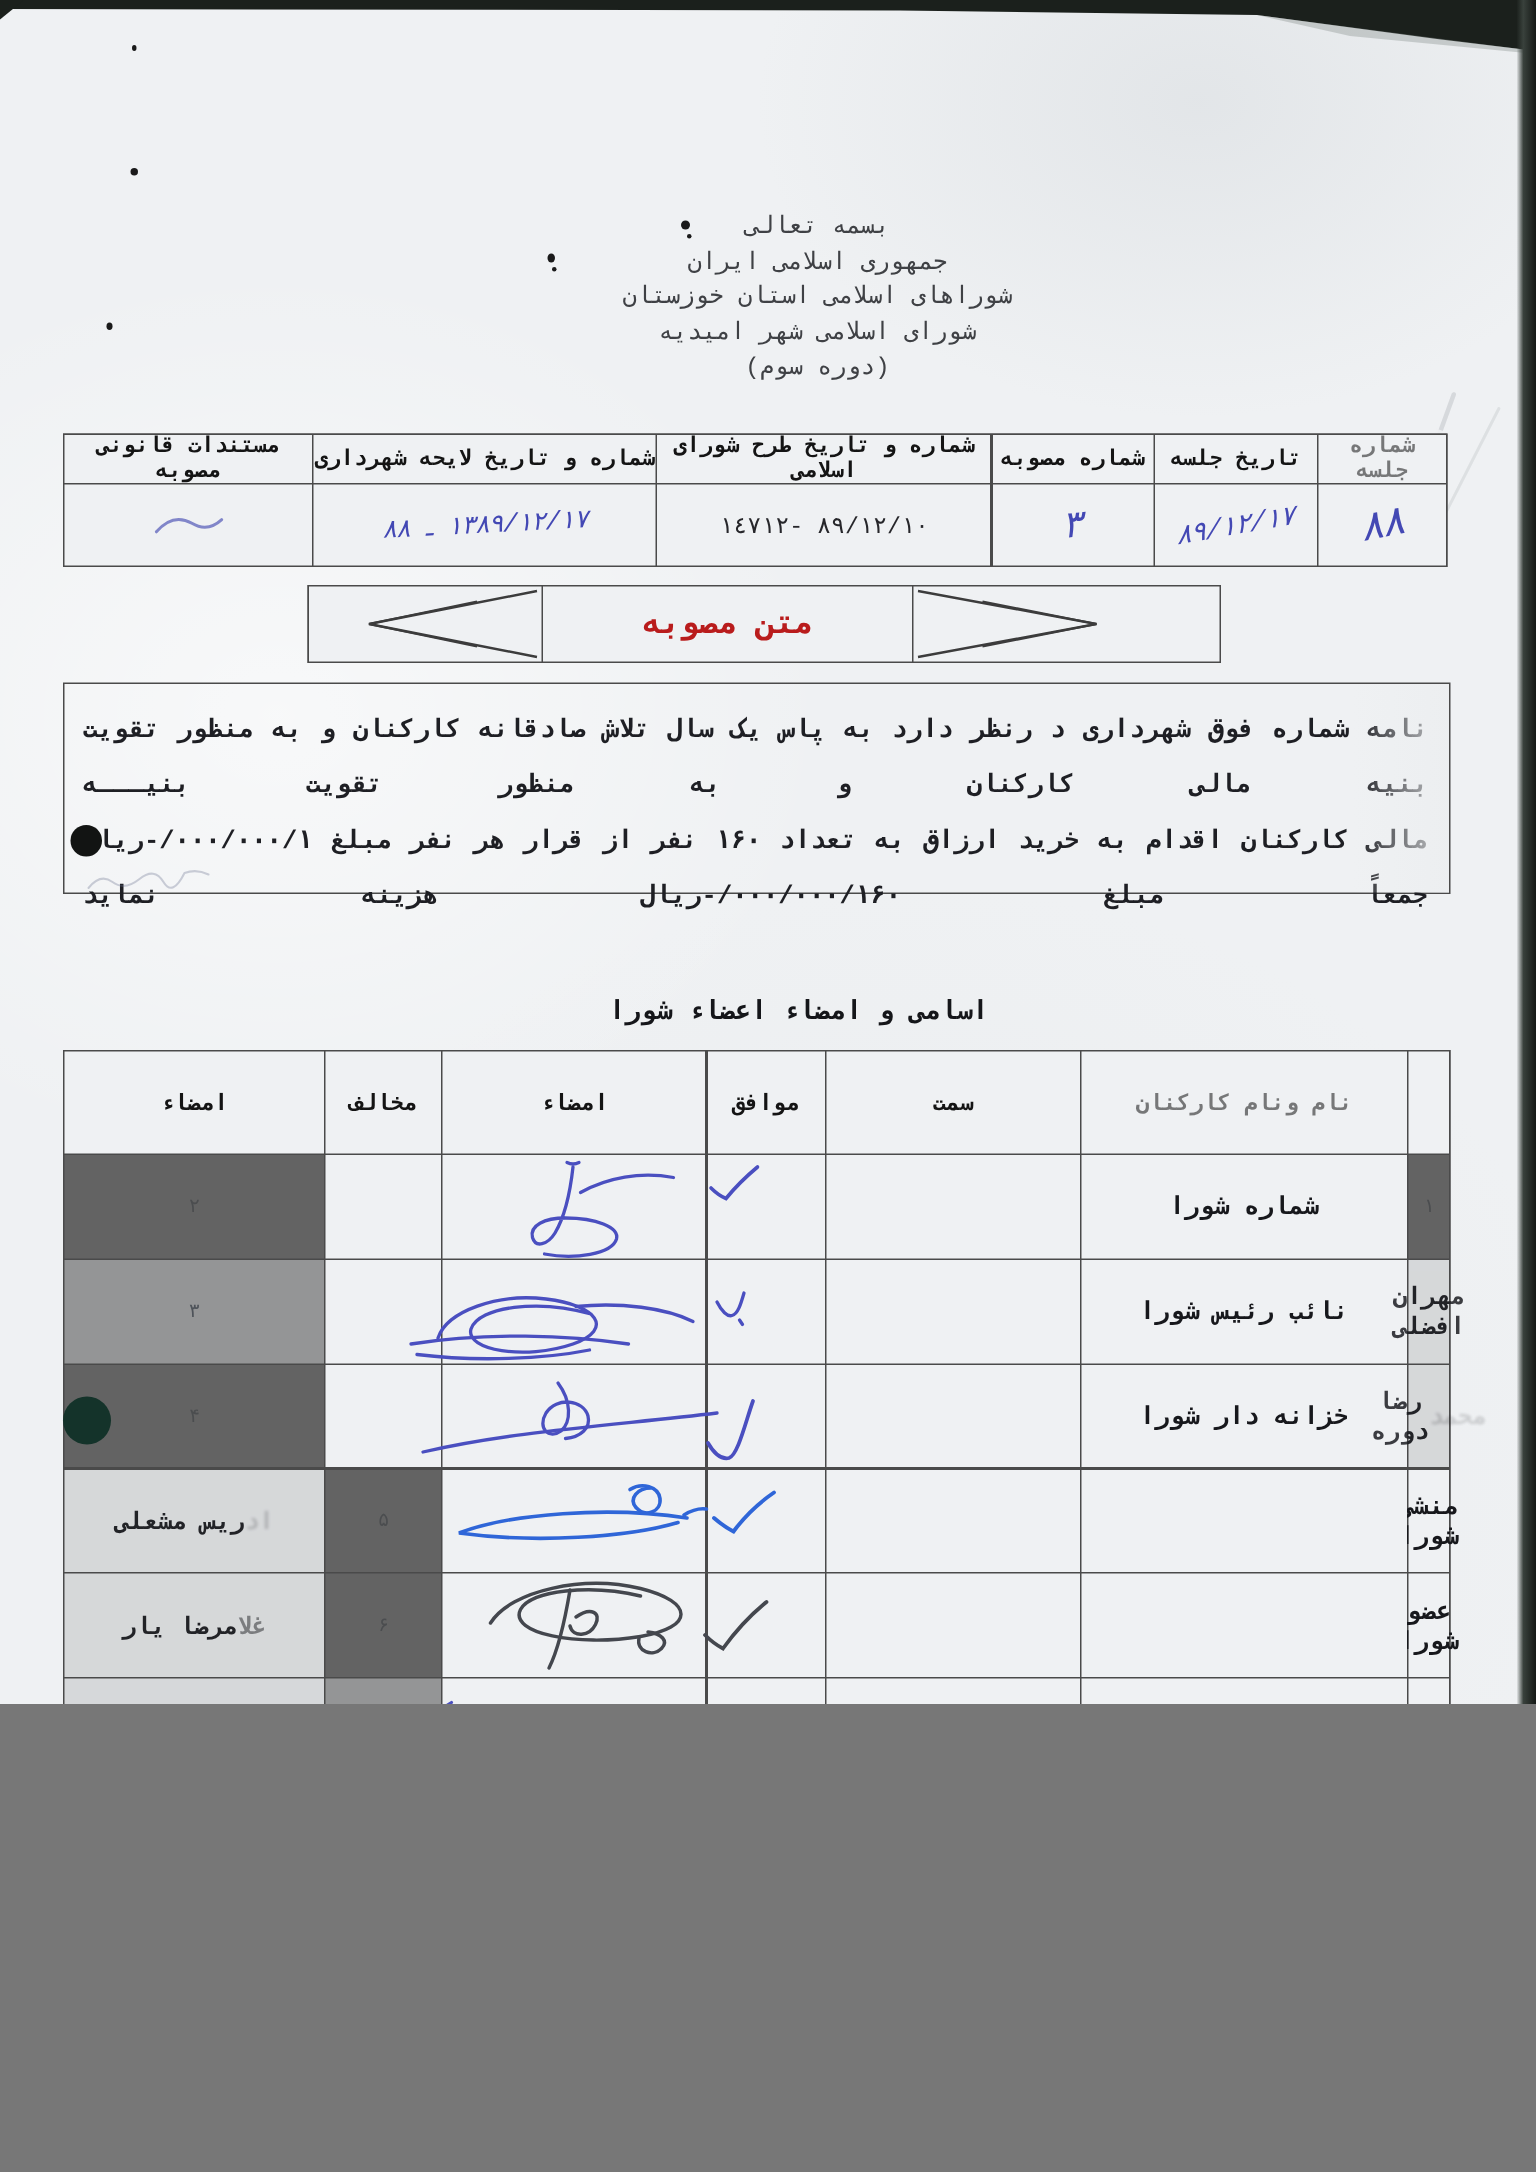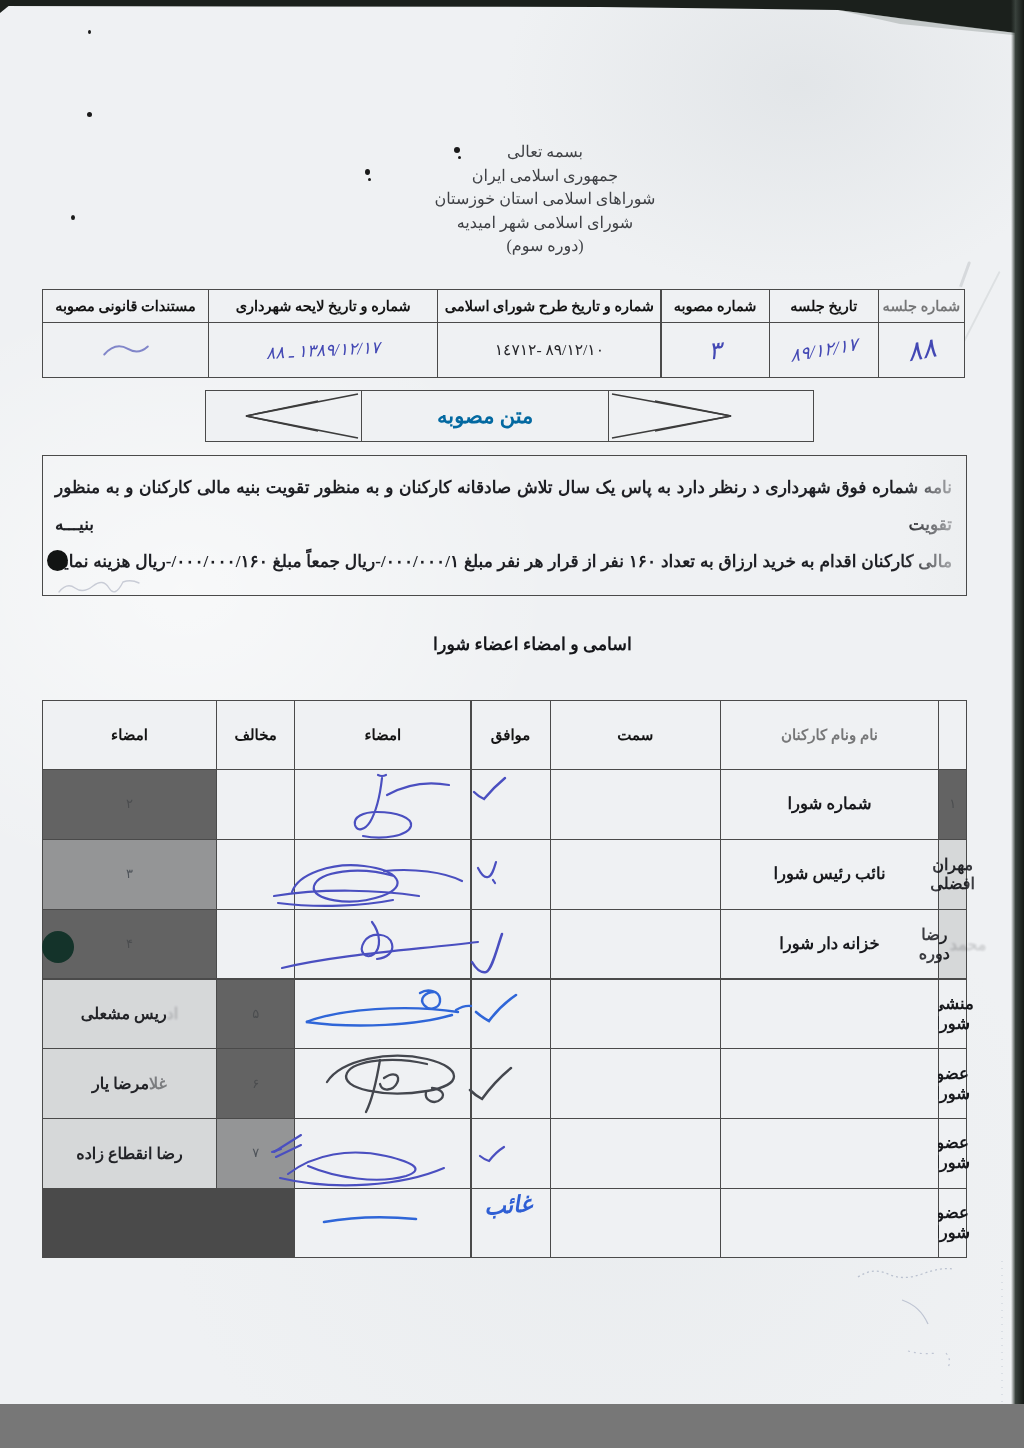--- a/index.html
+++ b/index.html
@@ -1,18 +1,18 @@
 <!DOCTYPE html>
 <html lang="fa"><head>
 <meta charset="utf-8">
 <style>
   html,body{margin:0;padding:0;background:#777;}
   .page{
-    position:relative;width:1024px;height:1404px;overflow:hidden;
-    font-family:Liberation Serif, serif;
+    position:relative;width:1024px;height:1136px;overflow:hidden;
+    font-family:Liberation Mono, monospace;
     background:
       radial-gradient(ellipse 420px 300px at 78% 6%, rgba(206,211,215,.38), transparent 70%),
       radial-gradient(ellipse 520px 420px at 18% 42%, rgba(255,255,255,.55), transparent 72%),
       radial-gradient(ellipse 600px 500px at 60% 85%, rgba(222,226,229,.30), transparent 75%),
       #eff1f3;
   }
   .abs{position:absolute;}
   
   .edge-top{left:0;top:0;width:1024px;height:36px;pointer-events:none;}
   .edge-right{right:0;top:0;width:13px;height:1448px;
@@ -34,30 +34,30 @@
   .meta .h{font-weight:bold;font-size:14.5px;color:#141414;}
   .smudged{opacity:.55;filter:blur(.5px);}
   .hand{color:#4348b4;font-style:italic;}
   .hw-88{font-size:27px;transform:rotate(-11deg);letter-spacing:2px;}
   .hw-date{font-size:18px;transform:rotate(-10deg) skewX(-8deg);}
   .hw-3{font-size:25px;transform:rotate(-6deg);}
   .hw-plan{font-size:17px;transform:rotate(-3deg);letter-spacing:1px;}
   .print-val{font-size:15.5px;color:#26262a;letter-spacing:.5px;}
   
   .banner{left:205px;top:390px;grid-template-columns:204px 246px 155px;grid-template-rows:50px;}
-  .banner-title{font-weight:bold;font-size:21px;color:#0369a1;}
+  .banner-title{font-weight:bold;font-size:21px;color:#b91c1c;}
   
   .parabox{left:42px;top:455px;width:925px;height:141px;border:1.2px solid #4a4a4a;
     box-sizing:border-box;direction:rtl;padding:13px 14px 0 12px;}
   .paraline{font-weight:bold;font-size:17px;color:#1e1f24;line-height:37px;
     text-align:justify;text-align-last:justify;direction:rtl;}
   .haze{right:0;top:0;width:64px;height:100%;
     background:linear-gradient(to left, rgba(236,238,240,.85), rgba(236,238,240,0));}
   
-  .sig-heading{left:40px;top:634px;width:985px;text-align:center;font-weight:bold;
+  .sig-heading{left:40px;top:664px;width:985px;text-align:center;font-weight:bold;
     font-size:17.5px;color:#15161a;direction:rtl;}
   .sig{left:42px;top:700px;grid-template-columns:27px 217px 169px 78px 175px 77px 173px;
     grid-template-rows:68px repeat(7,68.6px);}
   .sig .h{font-weight:bold;font-size:15px;color:#141414;}
   .name{font-weight:bold;font-size:16px;color:#1c1d22;opacity:.85;}
   .ghost{opacity:.2;filter:blur(1px);}
   .ghost2{opacity:.5;filter:blur(.4px);}
   .pos{font-weight:bold;font-size:16.5px;color:#17181c;}
   .faint-num{opacity:.15;filter:blur(.4px);color:#55606e;font-size:13px;}
   .faint-num.vis{opacity:.45;}

